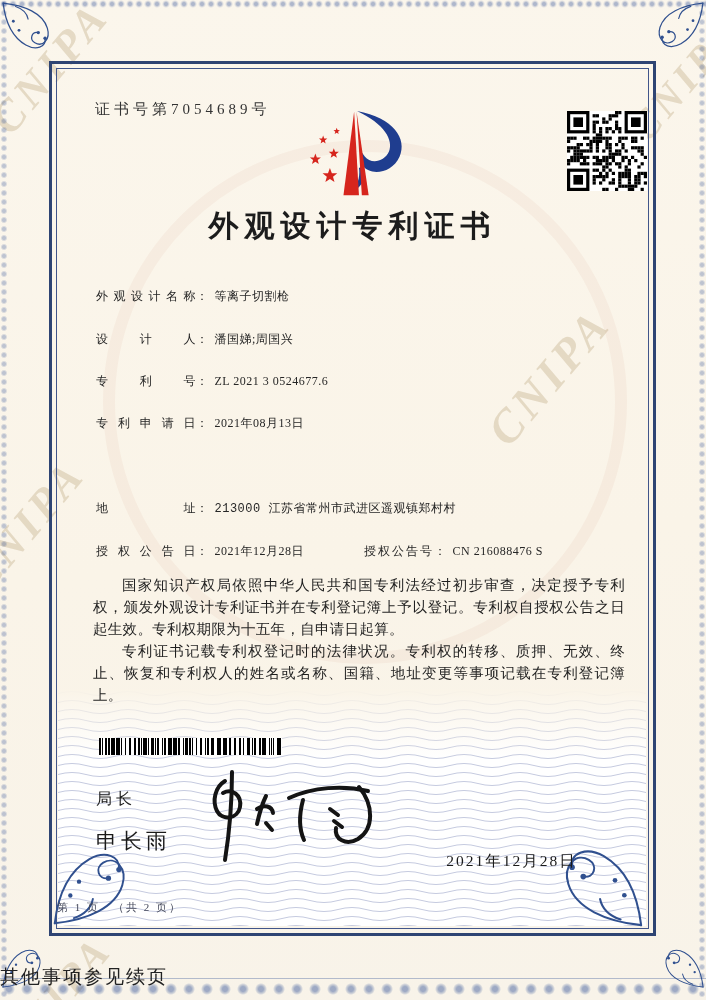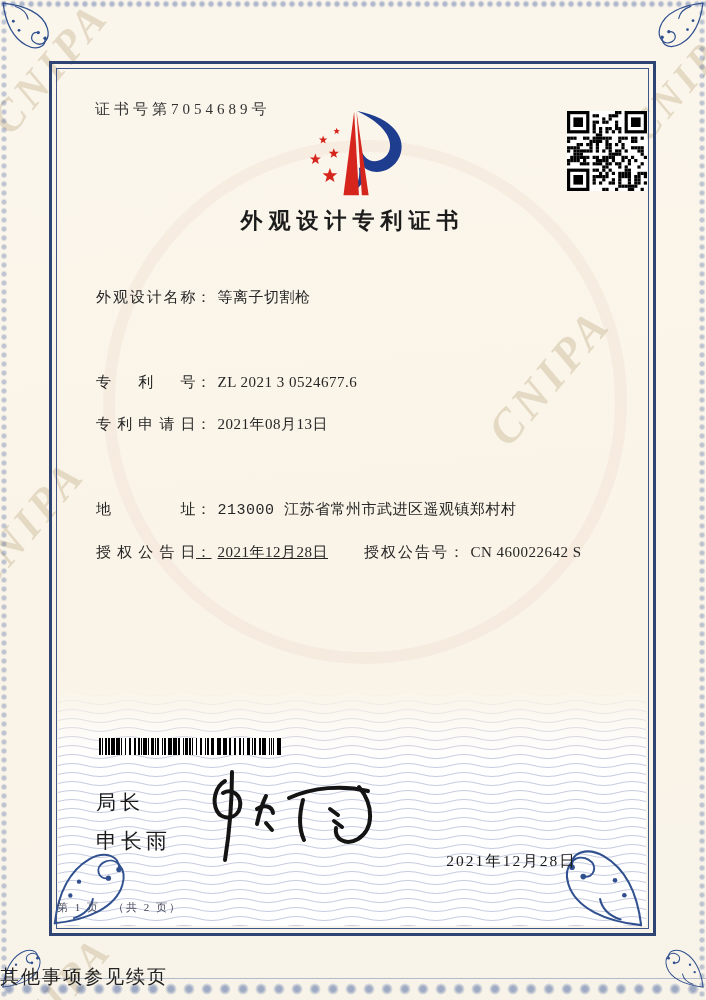--- a/index.html
+++ b/index.html
@@ -32,30 +32,30 @@
   .frame{position:absolute;left:56px;top:68px;width:591px;height:859px;
          border:1px solid #41558a;outline:3px solid #2e4473;outline-offset:4px;}
   .guilloche{position:absolute;left:1px;top:620px;width:588px;height:237px;background:#fff;}
   .guilloche .fade{position:absolute;left:0;top:0;width:100%;height:70px;
       background:linear-gradient(#faf4e8, rgba(250,244,232,0));}
   
   .cert-no{position:absolute;left:38px;top:31px;font-size:15px;letter-spacing:4px;color:#333;}
   .logo{position:absolute;left:227px;top:39px;}
   .qr{position:absolute;left:510px;top:42px;}
   .title{position:absolute;left:0;top:137px;width:100%;text-align:center;
-         font-size:22px;font-weight:700;letter-spacing:6px;color:#1c1c1c;}
-  .frow{position:absolute;left:39px;width:540px;font-size:15px;letter-spacing:.5px;color:#262626;white-space:nowrap;}
+         font-size:30px;font-weight:700;letter-spacing:6px;color:#1c1c1c;}
+  .frow{position:absolute;left:39px;width:540px;font-size:12px;letter-spacing:.5px;color:#262626;white-space:nowrap;}
   .flabel{display:inline-block;width:100px;text-align:justify;text-align-last:justify;vertical-align:bottom;}
   .fcolon{margin-right:6px;}
   .fpair2{position:absolute;left:268px;top:0;}
   .body-text{position:absolute;left:36px;top:505px;width:532px;font-size:14.5px;line-height:22px;
              color:#1f1f1f;letter-spacing:.3px;text-align:justify;}
   .body-text p{margin:0;text-indent:2em;}
   .barcode{position:absolute;left:42px;top:669px;}
-  .signer-title{position:absolute;left:39px;top:720px;font-size:20px;letter-spacing:4px;color:#1a1a1a;}
+  .signer-title{position:absolute;left:39px;top:720px;font-size:16px;letter-spacing:4px;color:#1a1a1a;}
   .signer-name{position:absolute;left:39px;top:758px;font-size:21px;letter-spacing:4px;color:#1a1a1a;}
   .signature{position:absolute;left:130px;top:698px;}
   .issue-date{position:absolute;left:372px;top:782px;width:165px;text-align:center;
               font-size:15.5px;letter-spacing:2px;color:#1a1a1a;}
   .page-info{position:absolute;left:0;top:831px;width:100%;
              font-size:11px;letter-spacing:2px;color:#44485a;}
   .note{position:absolute;left:0;top:964px;width:100%;text-align:left;
         font-size:19px;letter-spacing:2px;color:#222;}
 </style>
 </head>
@@ -352,37 +352,42 @@
         <rect x="19" y="24" width="1" height="1" fill="#000"></rect>
         <rect x="20" y="24" width="1" height="1" fill="#000"></rect>
         <rect x="23" y="24" width="1" height="1" fill="#000"></rect>
       </svg>
 
     <div class="title">外观设计专利证书</div>
 
     <div class="frow" style="top:219px;">
       <span class="flabel">外观设计名称</span><span class="fcolon">：</span><span>等离子切割枪</span>
     </div>
+    <div class="frow" style="top:262px;">
+      <span class="flabel">设计人</span><span class="fcolon">：</span><span>潘国娣;周国兴</span>
+    </div>
     <div class="frow" style="top:304px;font-family:Liberation Serif, serif;">
       <span class="flabel">专利号</span><span class="fcolon">：</span><span>ZL 2021 3 0524677.6</span>
     </div>
     <div class="frow" style="top:346px;">
       <span class="flabel">专利申请日</span><span class="fcolon">：</span><span>2021年08月13日</span>
     </div>
     <div class="frow" style="top:431px;font-family:Liberation Mono, monospace;">
       <span class="flabel">地址</span><span class="fcolon">：</span><span>213000 江苏省常州市武进区遥观镇郑村村</span>
     </div>
-    <div class="frow" style="top:474px;text-decoration:underline;">
+    <div class="frow" style="top:474px;">
       <span class="flabel">授权公告日</span><span class="fcolon">：</span><span>2021年12月28日</span>
       <span class="fpair2">
-        <span style="letter-spacing:2px;">授权公告号</span><span class="fcolon">：</span><span>CN 460022642 S</span>
+        <span style="letter-spacing:2px;">授权公告号</span><span class="fcolon">：</span><span>CN 216088476 S</span>
       </span>
     </div>
 
     <div class="body-text">
+      <p>国家知识产权局依照中华人民共和国专利法经过初步审查，决定授予专利权，颁发外观设计专利证书并在专利登记簿上予以登记。专利权自授权公告之日起生效。专利权期限为十五年，自申请日起算。</p>
+      <p>专利证书记载专利权登记时的法律状况。专利权的转移、质押、无效、终止、恢复和专利权人的姓名或名称、国籍、地址变更等事项记载在专利登记簿上。</p>
     </div>
 
     <svg id="barcode" class="barcode" width="183" height="17">
         <rect x="0" y="0" width="183" height="17" fill="#fff"></rect>
         <rect x="0" y="0" width="2" height="17" fill="#000"></rect>
         <rect x="3" y="0" width="1" height="17" fill="#000"></rect>
         <rect x="6" y="0" width="2" height="17" fill="#000"></rect>
         <rect x="9" y="0" width="2" height="17" fill="#000"></rect>
         <rect x="12" y="0" width="4" height="17" fill="#000"></rect>
         <rect x="17" y="0" width="4" height="17" fill="#000"></rect>

